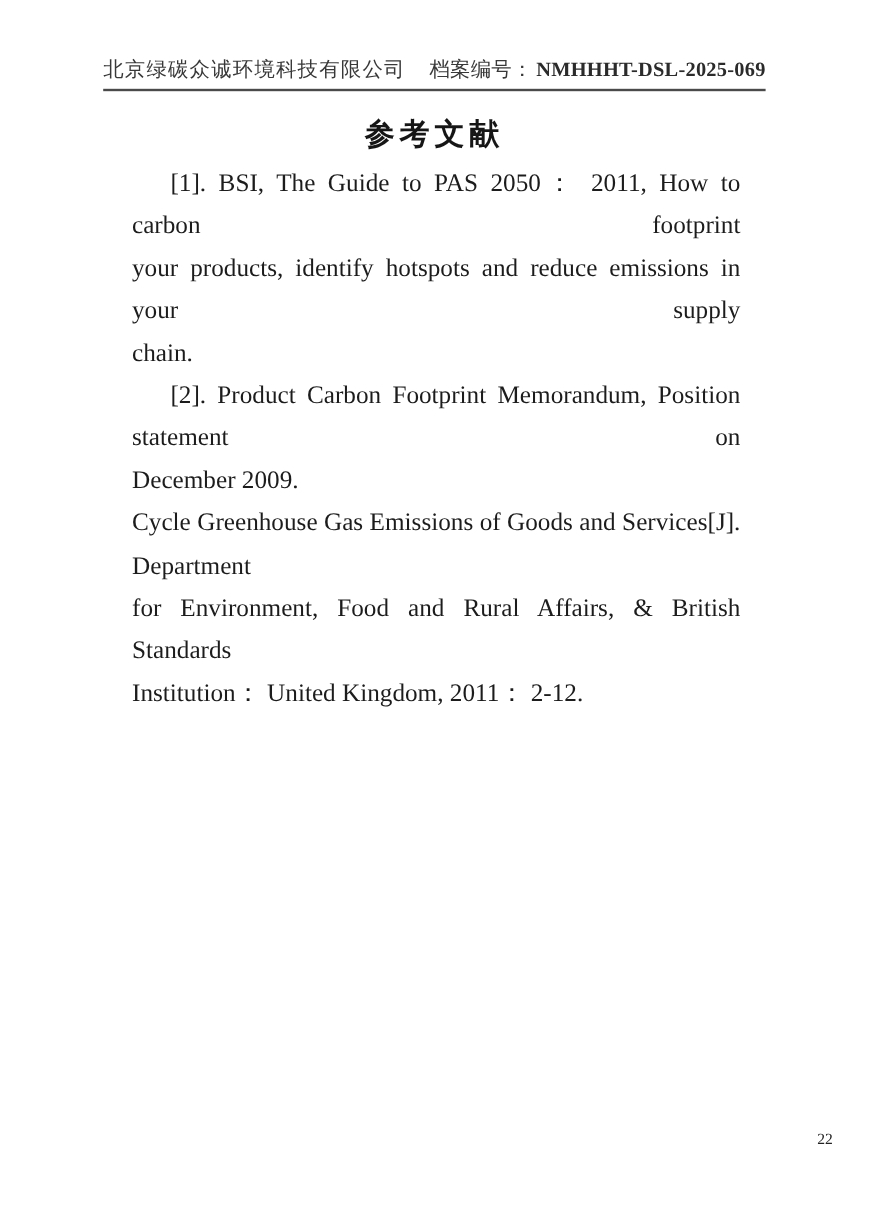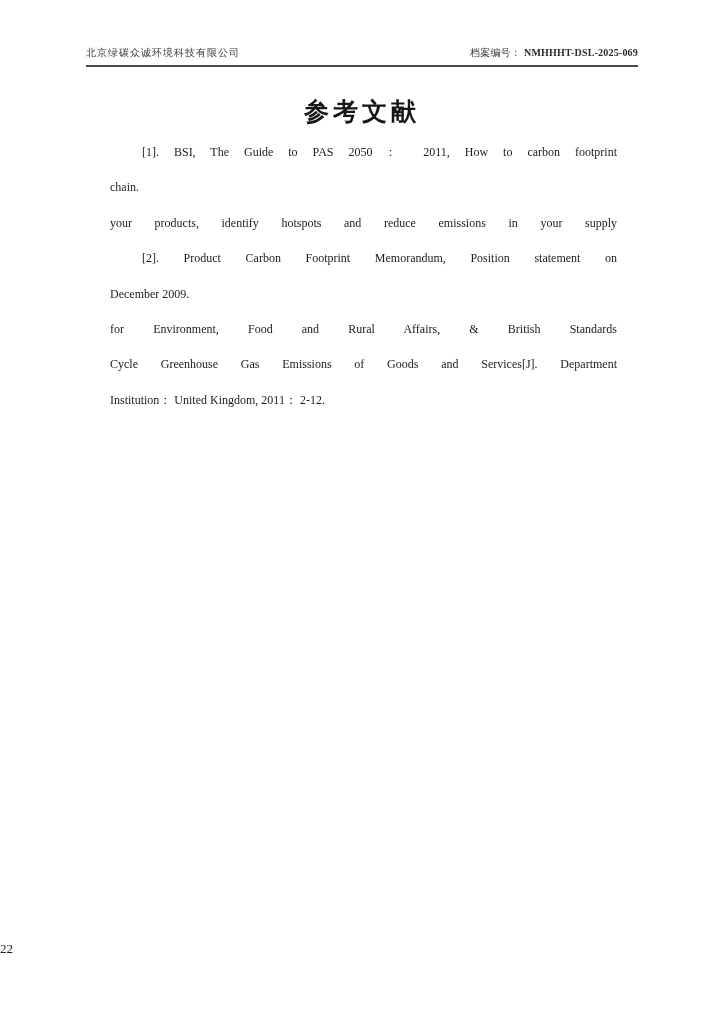--- a/index.html
+++ b/index.html
@@ -15,21 +15,21 @@
   .page-header {
     position: absolute;
     top: 46px;
     left: 86px;
     right: 86px;
     display: flex;
     justify-content: space-between;
     align-items: baseline;
     padding-bottom: 5px;
     border-bottom: 2px solid #4a4a4a;
-    font-size: 10px;
+    font-size: 17px;
     color: #383838;
     white-space: nowrap;
   }
   .page-header .company { letter-spacing: 1px; }
   .page-header .doc-number { letter-spacing: 0.2px; }
   .page-header .doc-number .num { font-weight: 600; margin-left: 3px; color: #2b2b2b; }
   .doc-title {
     position: absolute;
     top: 95px;
     left: 0;
@@ -39,38 +39,38 @@
     font-size: 25px;
     font-weight: bold;
     letter-spacing: 4px;
     color: #161616;
   }
   .doc-body {
     position: absolute;
     top: 135px;
     left: 110px;
     width: 507px;
-    font-size: 12px;
+    font-size: 21px;
     line-height: 35.4px;
     color: #1c1c1c;
   }
   .ref { margin: 0; }
   .line {
     display: block;
     text-align: justify;
     text-align-last: justify;
   }
   .line.last { text-align-last: left; }
   .line.indent { text-indent: 32px; }
   .page-footer {
     position: absolute;
     top: 941px;
     left: 0;
     right: 30px;
-    text-align: left;
+    text-align: right;
     font-size: 13px;
     color: #222222;
   }
 </style>
 </head>
 <body>
 
 <div class="page">
 
   <header class="page-header">
@@ -79,32 +79,32 @@
       <span>档案编号：</span><span class="num">NMHHHT-DSL-2025-069</span>
     </span>
   </header>
 
   <h1 class="doc-title">参考文献</h1>
 
   <main class="doc-body">
 
     <p class="ref">
       <span class="line indent">[1]. BSI, The Guide to PAS 2050： 2011, How to carbon footprint</span>
+      <span class="line">your products, identify hotspots and reduce emissions in your supply</span>
       <span class="line last">chain.</span>
-      <span class="line">your products, identify hotspots and reduce emissions in your supply</span>
     </p>
 
     <p class="ref">
       <span class="line indent">[2]. Product Carbon Footprint Memorandum, Position statement on</span>
       <span class="line last">December 2009.</span>
     </p>
 
     <p class="ref">
+      <span class="line">Cycle Greenhouse Gas Emissions of Goods and Services[J]. Department</span>
       <span class="line">for Environment, Food and Rural Affairs, &amp; British Standards</span>
-      <span class="line">Cycle Greenhouse Gas Emissions of Goods and Services[J]. Department</span>
       <span class="line last">Institution： United Kingdom, 2011： 2-12.</span>
     </p>
 
   </main>
 
   <footer class="page-footer">
     <span>22</span>
   </footer>
 
 </div>

